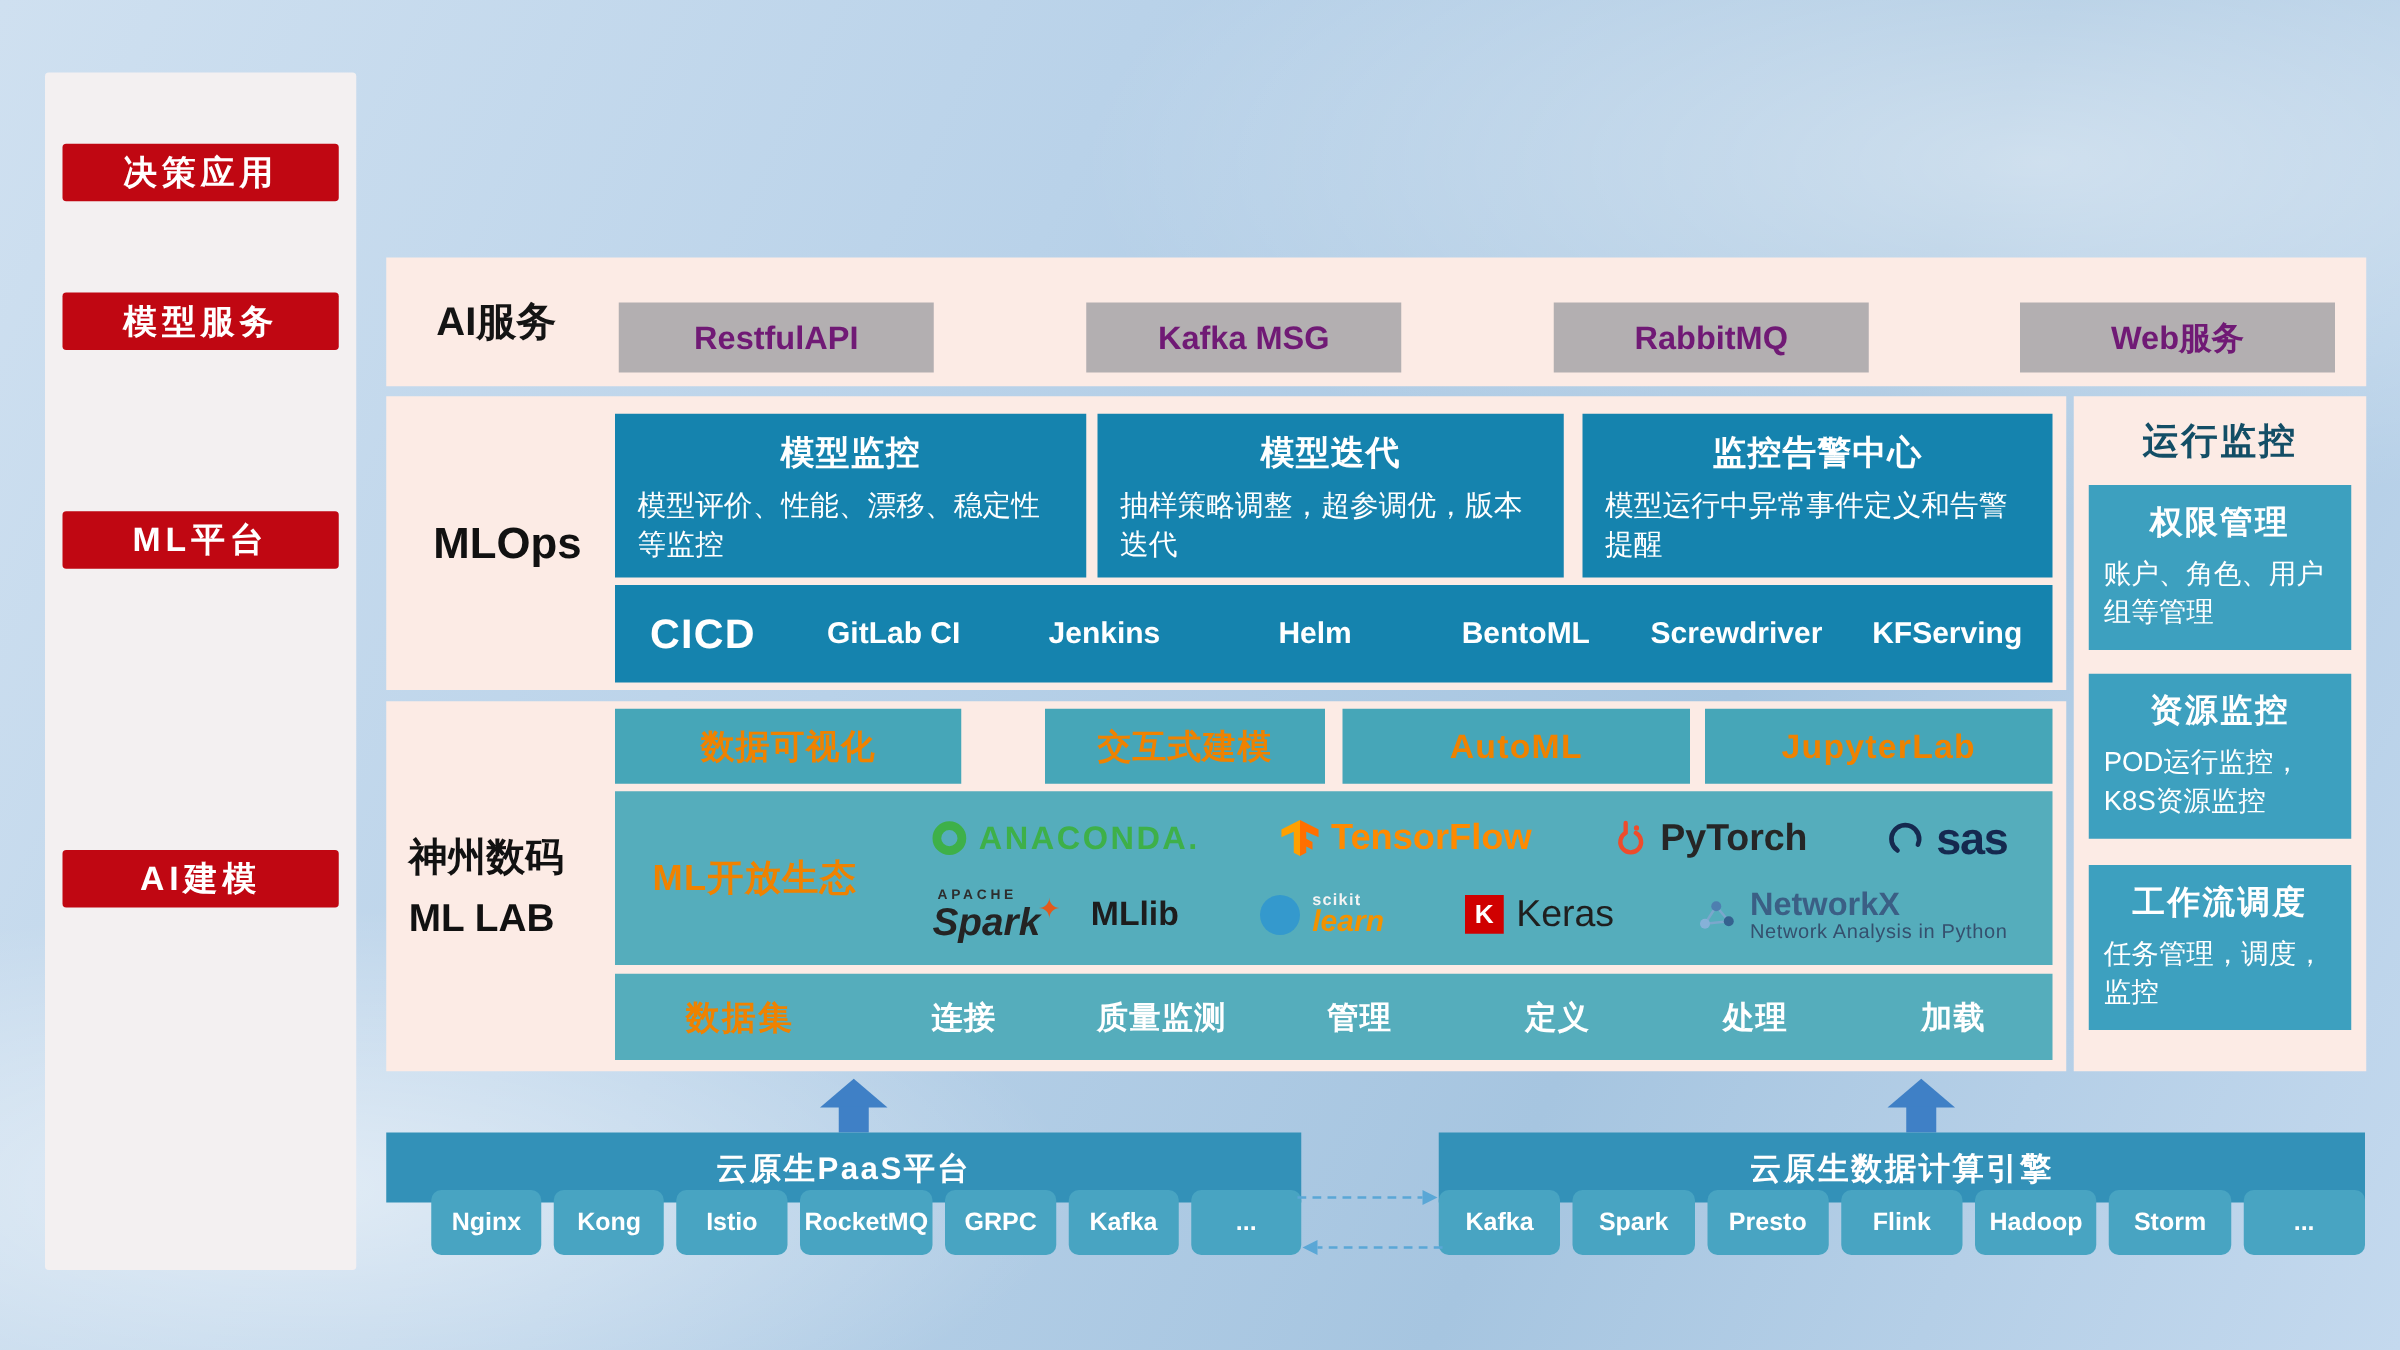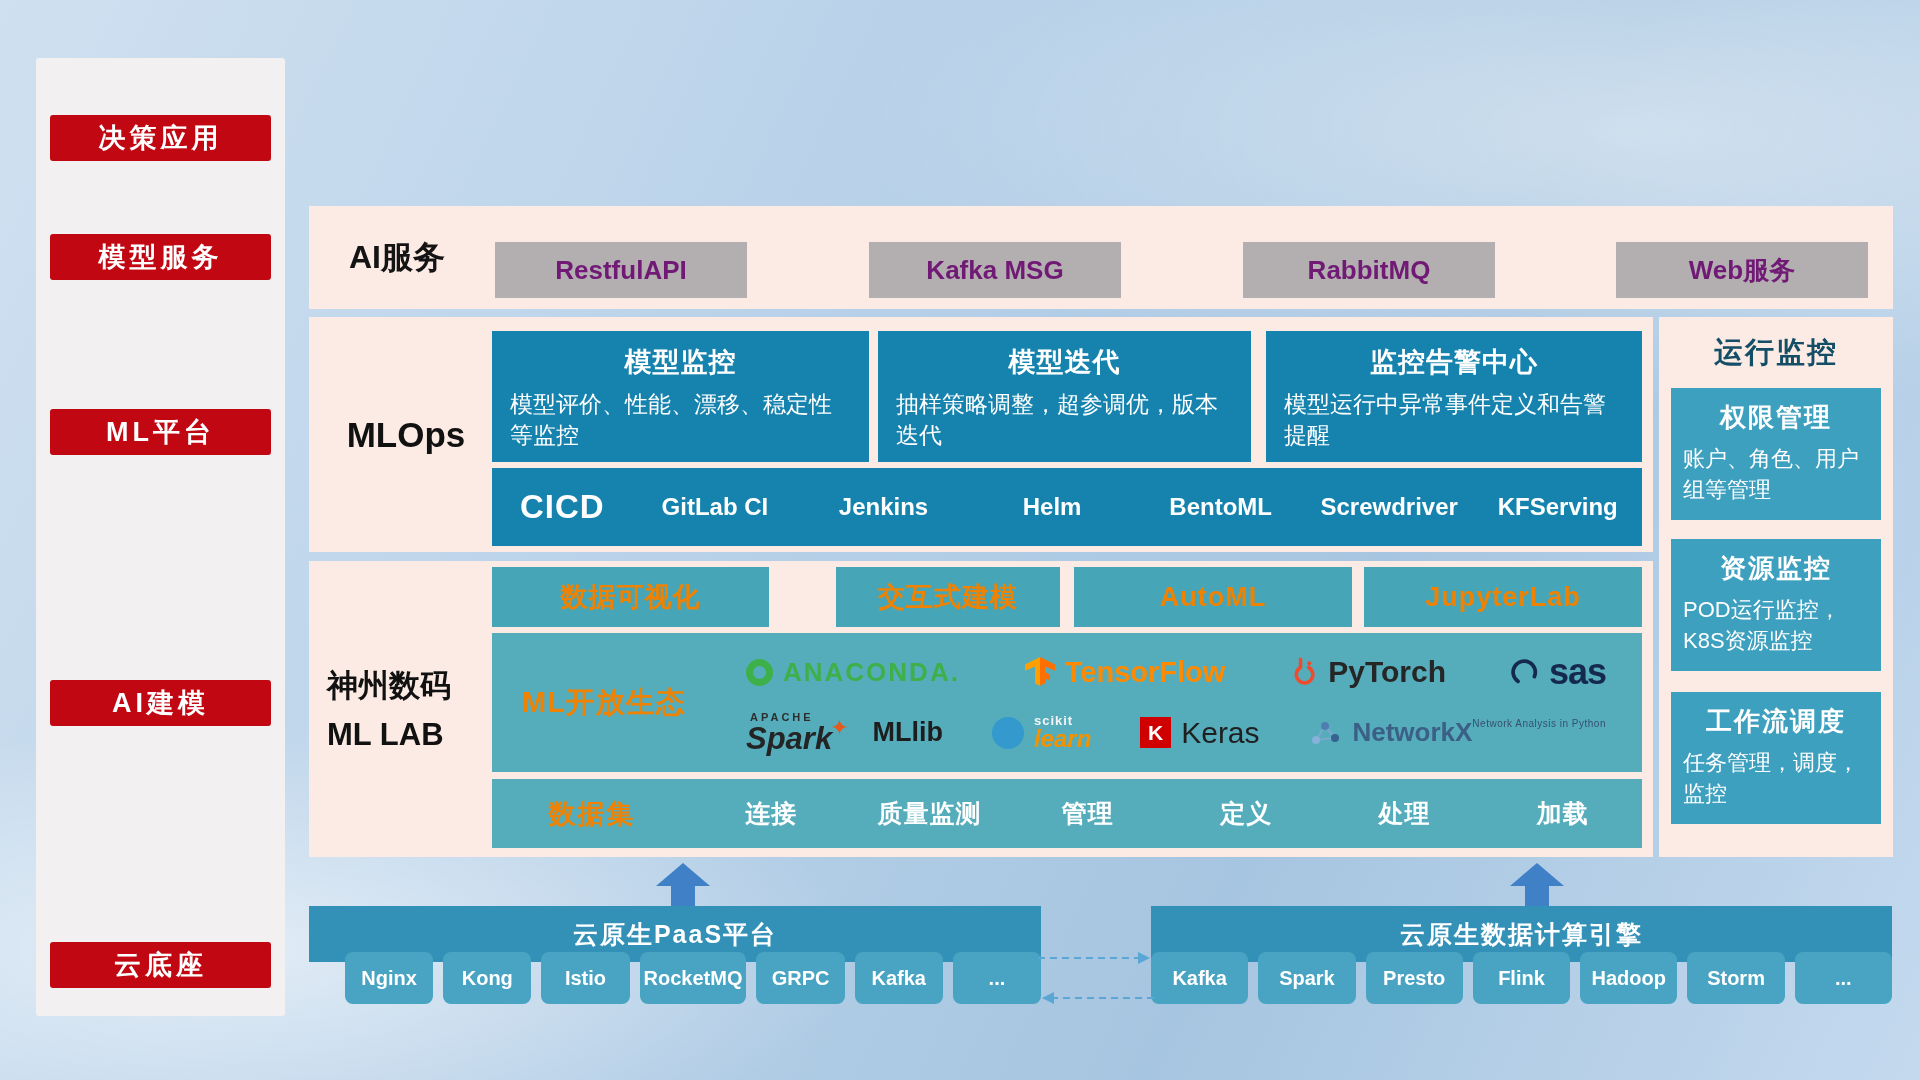--- a/index.html
+++ b/index.html
@@ -85,23 +85,23 @@
 
   .scikit-circle { width:32px; height:32px; background:#3499cd; border-radius:50%; }
   .scikit-stack { display:flex; flex-direction:column; line-height:1; }
   .scikit-small { font-size:13px; color:#f4f4f4; font-weight:bold; letter-spacing:1px; }
   .scikit-word { font-size:24px; font-weight:bold; font-style:italic; color:#f39200; }
 
   .keras-box { width:31px; height:31px; background:#d00000; color:#fff; display:flex; align-items:center; justify-content:center;
     font-size:21px; font-weight:bold; }
   .keras-text { font-size:30px; font-weight:500; color:#1f1f1f; }
 
-  .nx-stack { display:flex; flex-direction:row; line-height:1.1; }
+  .nx-stack { display:flex; flex-direction:column; line-height:1.1; }
   .nx-text { font-size:26px; font-weight:bold; color:#3b5f85; }
-  .nx-sub { font-size:10px; color:#35506e; letter-spacing:.5px; }
+  .nx-sub { font-size:16px; color:#35506e; letter-spacing:.5px; }
 
   .ds-row { position:absolute; left:183px; top:218px; width:1150px; height:69px; background:#55adbc;
     display:flex; align-items:center; color:#fff; }
   .ds-label { width:200px; text-align:center; font-size:27px; font-weight:bold; color:#ef8200; letter-spacing:2px; }
   .ds-items { flex:1; display:flex; }
   .ds-item { flex:1; text-align:center; font-size:25px; font-weight:600; letter-spacing:1px; }
 
   
   .up-arrow-tri { position:absolute; width:0; height:0; border-left:27px solid transparent; border-right:27px solid transparent;
     border-bottom:23px solid #3f80c6; }
@@ -123,21 +123,20 @@
 </head>
 <body>
 
 <div class="stage">
 
   <div class="sidebar">
     <div class="rail-btn rail-1">决策应用</div>
     <div class="rail-btn rail-2">模型服务</div>
     <div class="rail-btn rail-3">ML平台</div>
     <div class="rail-btn rail-4">AI建模</div>
-    <div class="rail-btn rail-5">云底座</div>
   </div>
 
 
   <div class="panel p-service">
     <div class="svc-label">AI服务</div>
     <div class="svc-btn svc-1">RestfulAPI</div>
     <div class="svc-btn svc-2">Kafka MSG</div>
     <div class="svc-btn svc-3">RabbitMQ</div>
     <div class="svc-btn svc-4">Web服务</div>
   </div>

